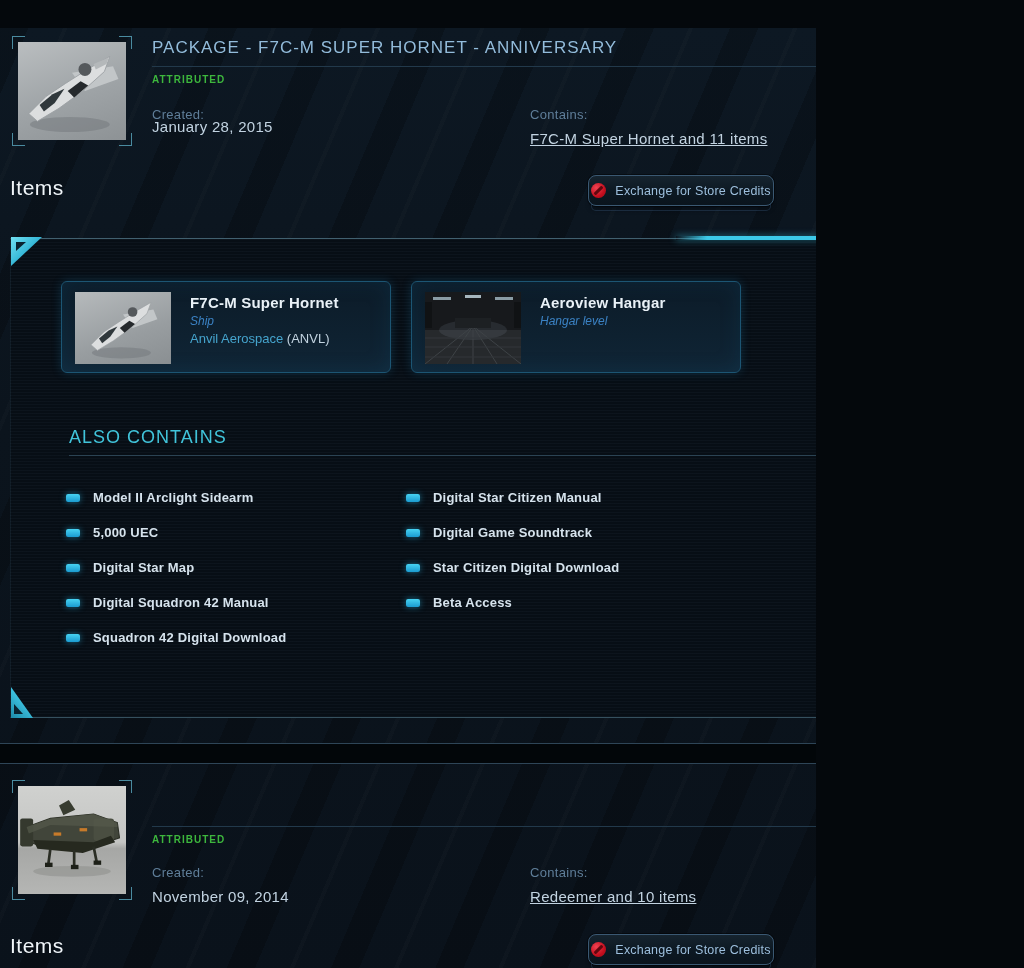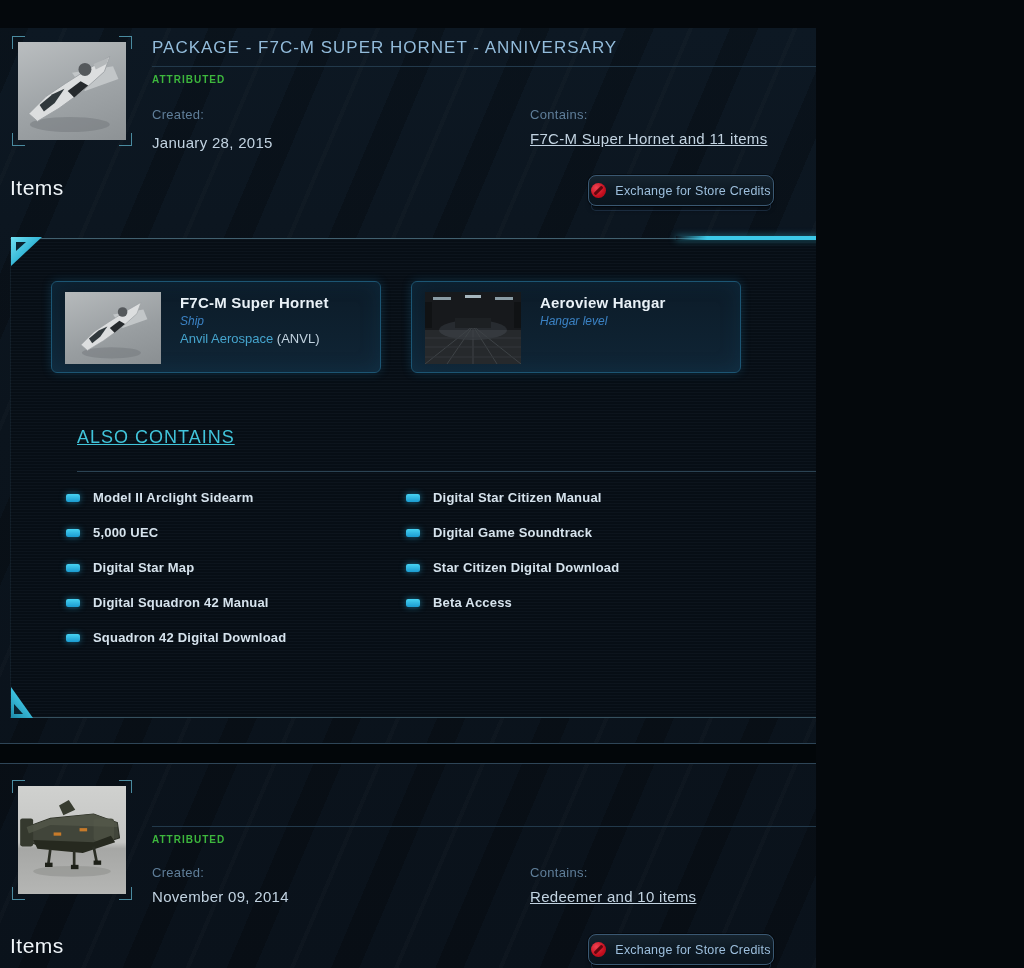--- a/index.html
+++ b/index.html
@@ -33,21 +33,21 @@
   .pkg-title { position:absolute; left:152px; top:10px; font-size:17px; letter-spacing:1px; color:#93bcdb; font-weight:400; white-space:nowrap; }
   .pkg--2 .pkg-title { top:26px; }
   .title-underline { position:absolute; left:152px; width:836px; height:1px; background:#22394b; top:38px; }
   .pkg--2 .title-underline { top:54px; }
   .pkg-status { position:absolute; left:152px; top:46px; font-size:10px; font-weight:bold; letter-spacing:1px; color:#3db63d; }
   .pkg--2 .pkg-status { top:62px; }
 
   .meta-label { position:absolute; font-size:13px; color:#5f7e99; letter-spacing:0.3px; }
   .meta-value { position:absolute; font-size:15px; color:#c2d3e1; letter-spacing:0.3px; }
   .created-label { left:152px; top:79px; }
-  .created-value { left:152px; top:106px; }
+  .created-value { left:152px; top:90px; }
   .contains-label { left:530px; top:79px; }
   .contains-value { left:530px; top:102px;text-decoration:underline; }
   .pkg--2 .created-label, .pkg--2 .contains-label { top:93px; }
   .pkg--2 .created-value, .pkg--2 .contains-value { top:116px; }
 
   .expand { position:absolute; left:963px; top:93px; width:28px; height:26px; cursor:pointer; }
   .pkg--2 .expand { top:108px; }
   .expand svg { filter:drop-shadow(0 0 4px rgba(60,215,245,0.65)); }
 
   
@@ -98,35 +98,35 @@
     background:linear-gradient(45deg,#1d8aa8 0%,#3fc6e4 60%,#7ae4f5 100%); }
   .corner.cbl::after { left:3px; bottom:4px; width:9px; height:10px; clip-path:polygon(0 0,100% 100%,0 100%); }
   .corner.cbr { right:0; bottom:-1px; width:22px; height:31px; clip-path:polygon(100% 0,100% 100%,0 100%);
     background:linear-gradient(315deg,#1d8aa8 0%,#3fc6e4 60%,#7ae4f5 100%); }
   .corner.cbr::after { right:3px; bottom:4px; width:9px; height:10px; clip-path:polygon(100% 0,100% 100%,0 100%); }
 
   
   .card { position:absolute; top:42px; width:330px; height:92px; border:1px solid #1c5573; border-radius:6px;
     background:linear-gradient(180deg,#0c1b28 0%,#0e2130 60%,#102536 100%);
     box-shadow:0 0 10px rgba(30,125,175,0.28), inset 0 0 20px rgba(20,85,125,0.22); cursor:pointer; }
-  .card--1 { left:40px;padding-left:32px; }
+  .card--1 { left:50px;padding-left:32px; }
   .card--2 { left:400px; }
   .card-img { position:absolute; left:13px; top:10px; width:96px; height:72px; overflow:hidden; }
   .card-img--f7c { background:linear-gradient(160deg,#b6babc 0%,#989da0 60%,#8a8f92 100%); }
   .card-img--hangar { background:#141619; }
   .card-text { position:absolute; left:128px; top:12px; right:8px; }
   .card-name { font-size:15px; font-weight:bold; color:#e9f1f7; letter-spacing:0.2px; }
   .card-type { font-size:12px; font-style:italic; color:#3b82c4; margin-top:3px; }
   .card-mfr { font-size:13px; margin-top:3px; }
   .card-mfr .mfr-name { color:#45a4cd;text-align:center; }
   .card-mfr .mfr-code { color:#c2d3e0; }
 
   
-  .also-heading { position:absolute; left:66px; top:188px; right:48px; font-size:18px; letter-spacing:1px;
-    color:#41c4da; padding-bottom:23px; border-bottom:1px solid #2b4353; font-weight:400;text-decoration:underline; }
+  .also-heading { position:absolute; left:58px; top:188px; right:48px; font-size:18px; letter-spacing:1px;
+    color:#41c4da; padding-bottom:7px; border-bottom:1px solid #2b4353; font-weight:400; }
   .ac-col { position:absolute; top:241px; list-style:none; }
   .ac-col--left { left:55px; }
   .ac-col--right { left:395px; }
   .ac-item { display:flex; align-items:center; gap:13px; height:35px; }
   .bullet { width:14px; height:8px; border-radius:2px; flex:0 0 auto;
     background:linear-gradient(180deg,#46d2f2 0%,#1b9bd0 100%);
     box-shadow:0 0 6px rgba(41,183,229,0.55); }
   .ac-label { font-size:13px; font-weight:bold; color:#d6e3ed; letter-spacing:0.2px; }
 
   

